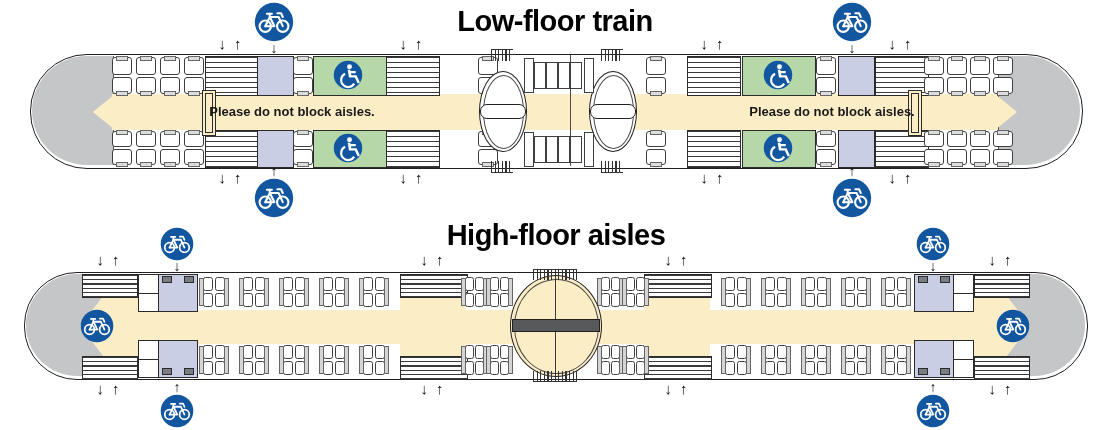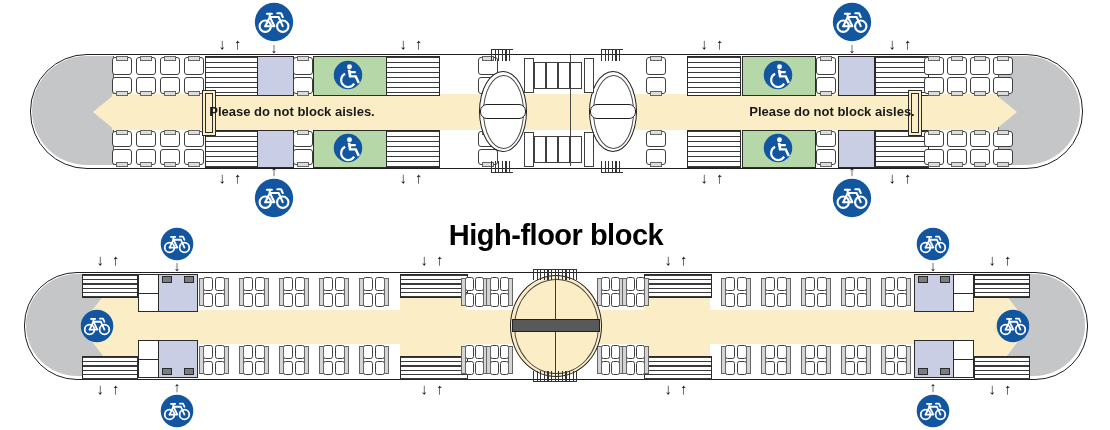--- a/index.html
+++ b/index.html
@@ -58,20 +58,21 @@
   .icon svg{display:block;width:100%;height:100%;}
   .arrowpair{font-size:15px;font-weight:700;color:#111;text-align:center;letter-spacing:2px;z-index:6;line-height:16px;white-space:nowrap;}
   .arrow1{font-size:14px;font-weight:700;color:#111;text-align:center;z-index:6;line-height:13px;}
   .notice{font-size:13px;font-weight:700;color:#1a1a1a;text-align:center;z-index:6;white-space:nowrap;}
 </style>
 </head>
 <body>
 
 <div id="stage" style="--yellow: #fbeec7; --lav: #c9cee5; --green: #b6d7a8; --blue: #1356a0; --gray: #c5c6c8; --line: #231f20; --bar: #58595b;">
 
+  <div class="abs title" style="left:375px;top:5px;width:360px;height:36px;">Low-floor train</div>
 
   <div class="abs body-outline" style="left:30px;top:54px;width:1051px;height:113px;"></div>
   <div class="abs nose left" style="left:32px;top:56px;width:81px;height:109px;"></div>
   <div class="abs nose right" style="left:998px;top:56px;width:81px;height:109px;"></div>
   <div class="abs aisle" style="left:112px;top:94px;width:886px;height:36px;"></div>
   <div class="abs notch tip-left" style="left:93px;top:94px;width:22px;height:36px;"></div>
   <div class="abs notch tip-right" style="left:995px;top:94px;width:22px;height:36px;"></div>
 
   <div class="abs hatch" style="left:205px;top:56px;width:52px;height:38px;"></div>
   <div class="abs hatch" style="left:205px;top:130px;width:52px;height:36px;"></div>
@@ -337,21 +338,21 @@
   <div class="abs arrowpair" style="left:691px;top:36px;width:44px;">↓ ↑</div>
   <div class="abs arrowpair" style="left:879px;top:36px;width:44px;">↓ ↑</div>
   <div class="abs arrowpair" style="left:209px;top:170px;width:44px;">↓ ↑</div>
   <div class="abs arrowpair" style="left:390px;top:170px;width:44px;">↓ ↑</div>
   <div class="abs arrowpair" style="left:691px;top:170px;width:44px;">↓ ↑</div>
   <div class="abs arrowpair" style="left:879px;top:170px;width:44px;">↓ ↑</div>
 
   <div class="abs notice" style="left:192px;top:104px;width:200px;">Please do not block aisles.</div>
   <div class="abs notice" style="left:732px;top:104px;width:200px;">Please do not block aisles.</div>
 
-  <div class="abs title" style="left:376px;top:219px;width:360px;height:36px;">High-floor block</div>
+  <div class="abs title" style="left:376px;top:219px;width:360px;height:36px;">High-floor aisles</div>
 
   <div class="abs body-outline" style="left:24px;top:272px;width:1062px;height:106px;border-radius:53px;"></div>
   <div class="abs nose left" style="left:26px;top:274px;width:79px;height:102px;border-radius:52px 0 0 52px;"></div>
   <div class="abs nose right" style="left:1005px;top:274px;width:79px;height:102px;border-radius:0 52px 52px 0;"></div>
   <div class="abs aisle" style="left:136px;top:310px;width:838px;height:34px;"></div>
   <div class="abs vest left" style="left:80px;top:296px;width:58px;height:60px;"></div>
   <div class="abs vest right" style="left:972px;top:296px;width:58px;height:60px;"></div>
 
   <div class="abs hatch fine" style="left:82px;top:274px;width:54px;height:22px;"></div>
   <div class="abs hatch fine" style="left:82px;top:356px;width:54px;height:22px;"></div>

